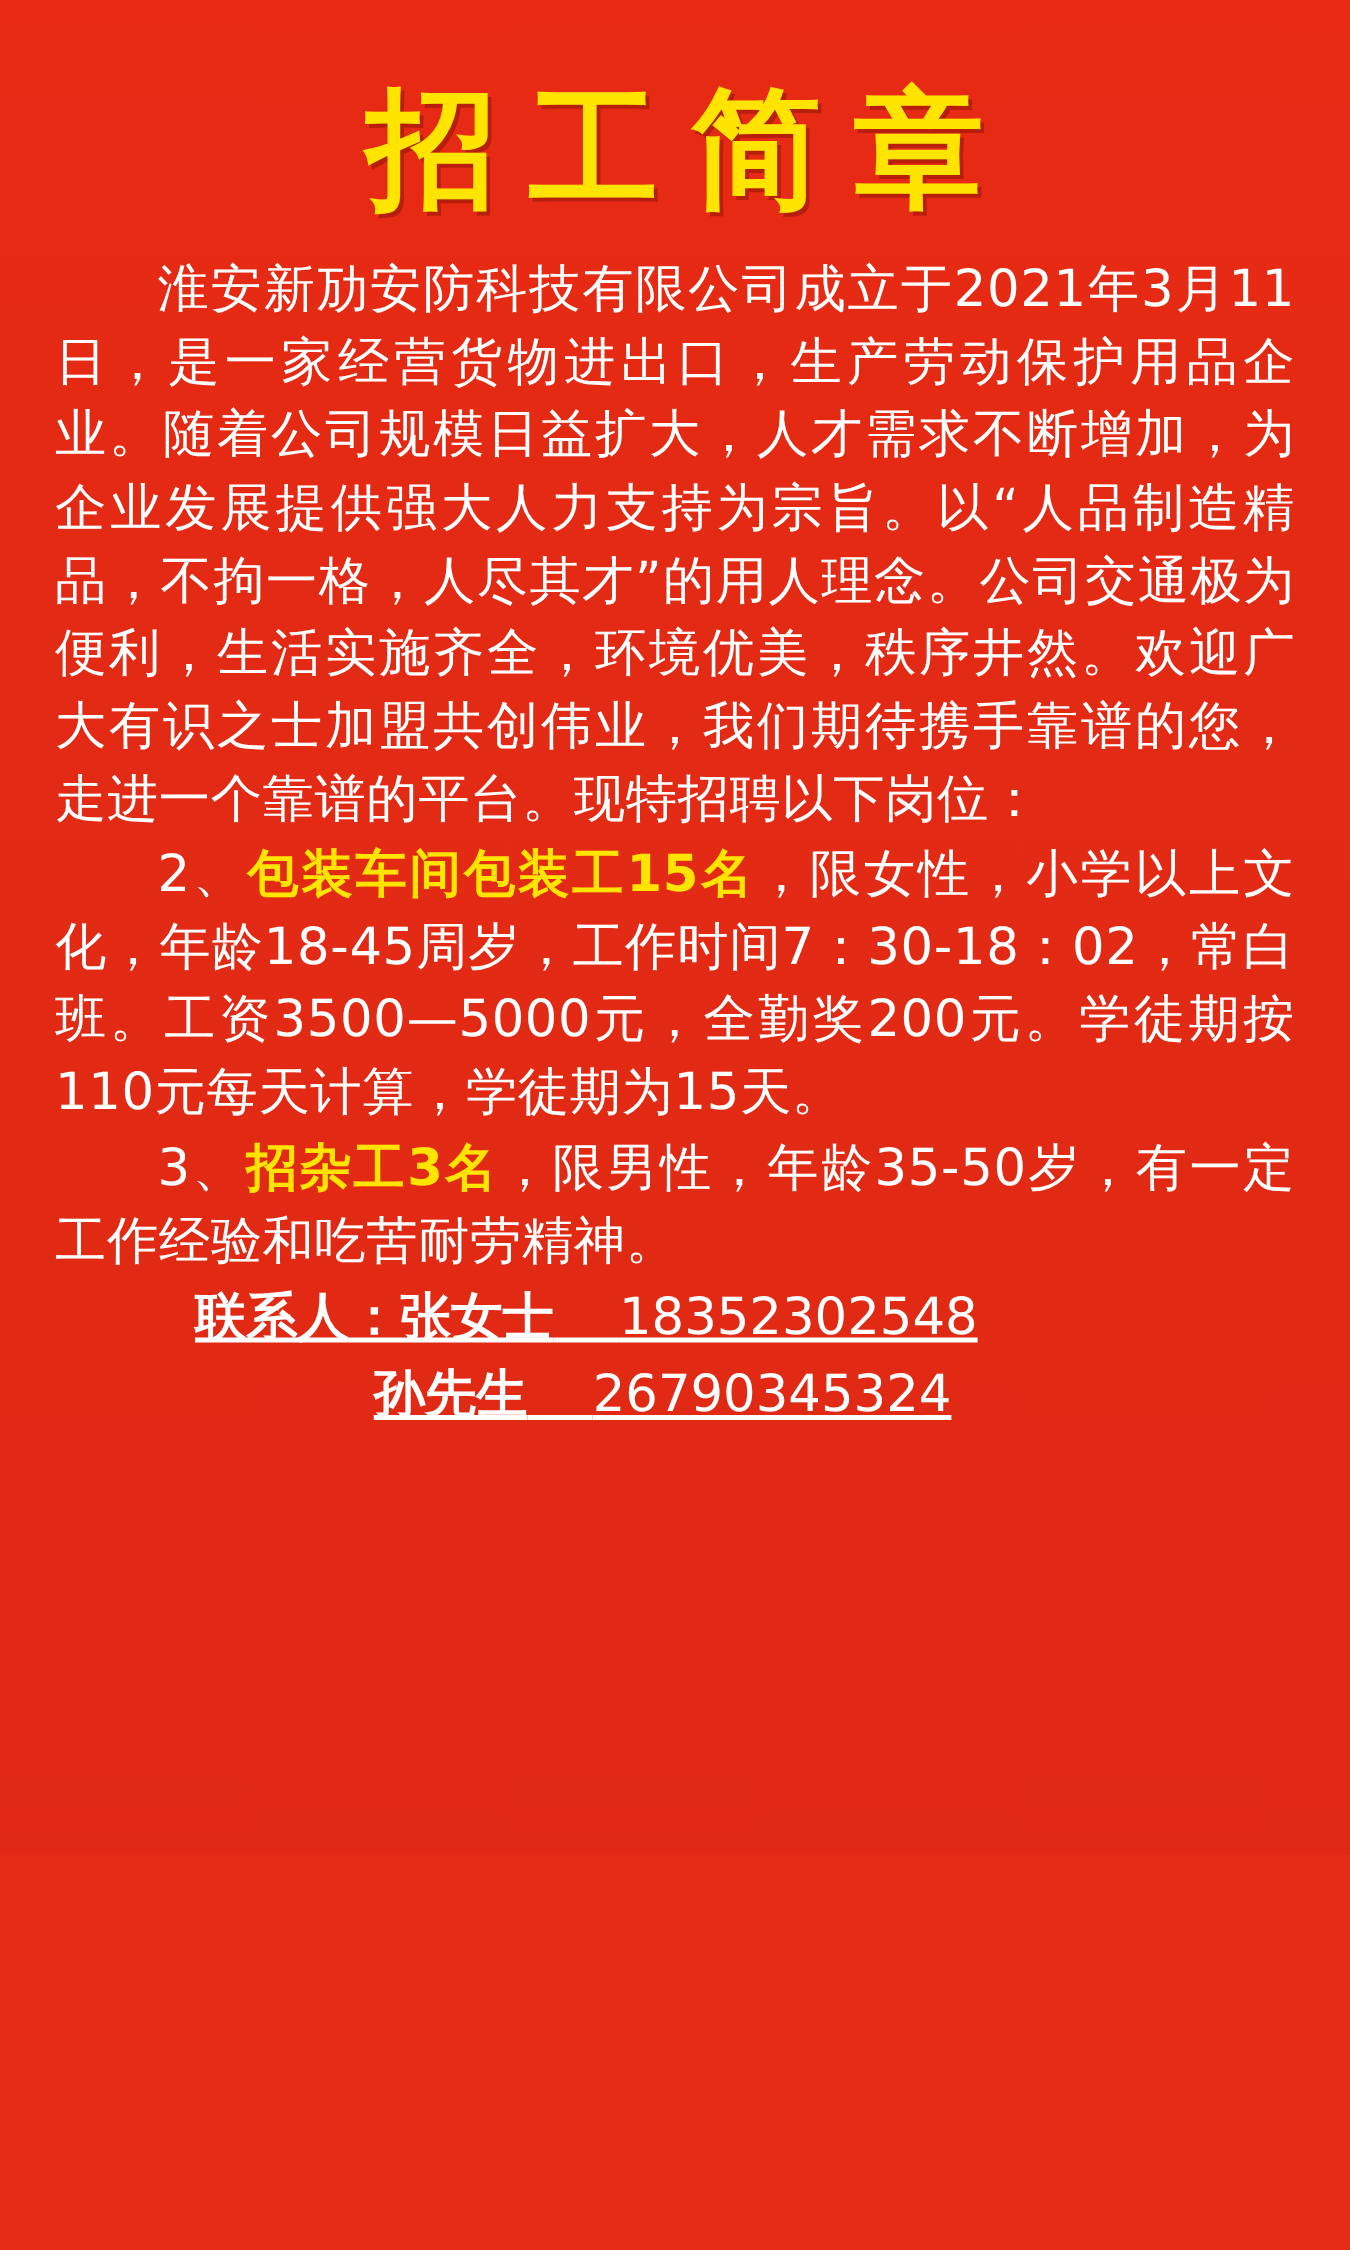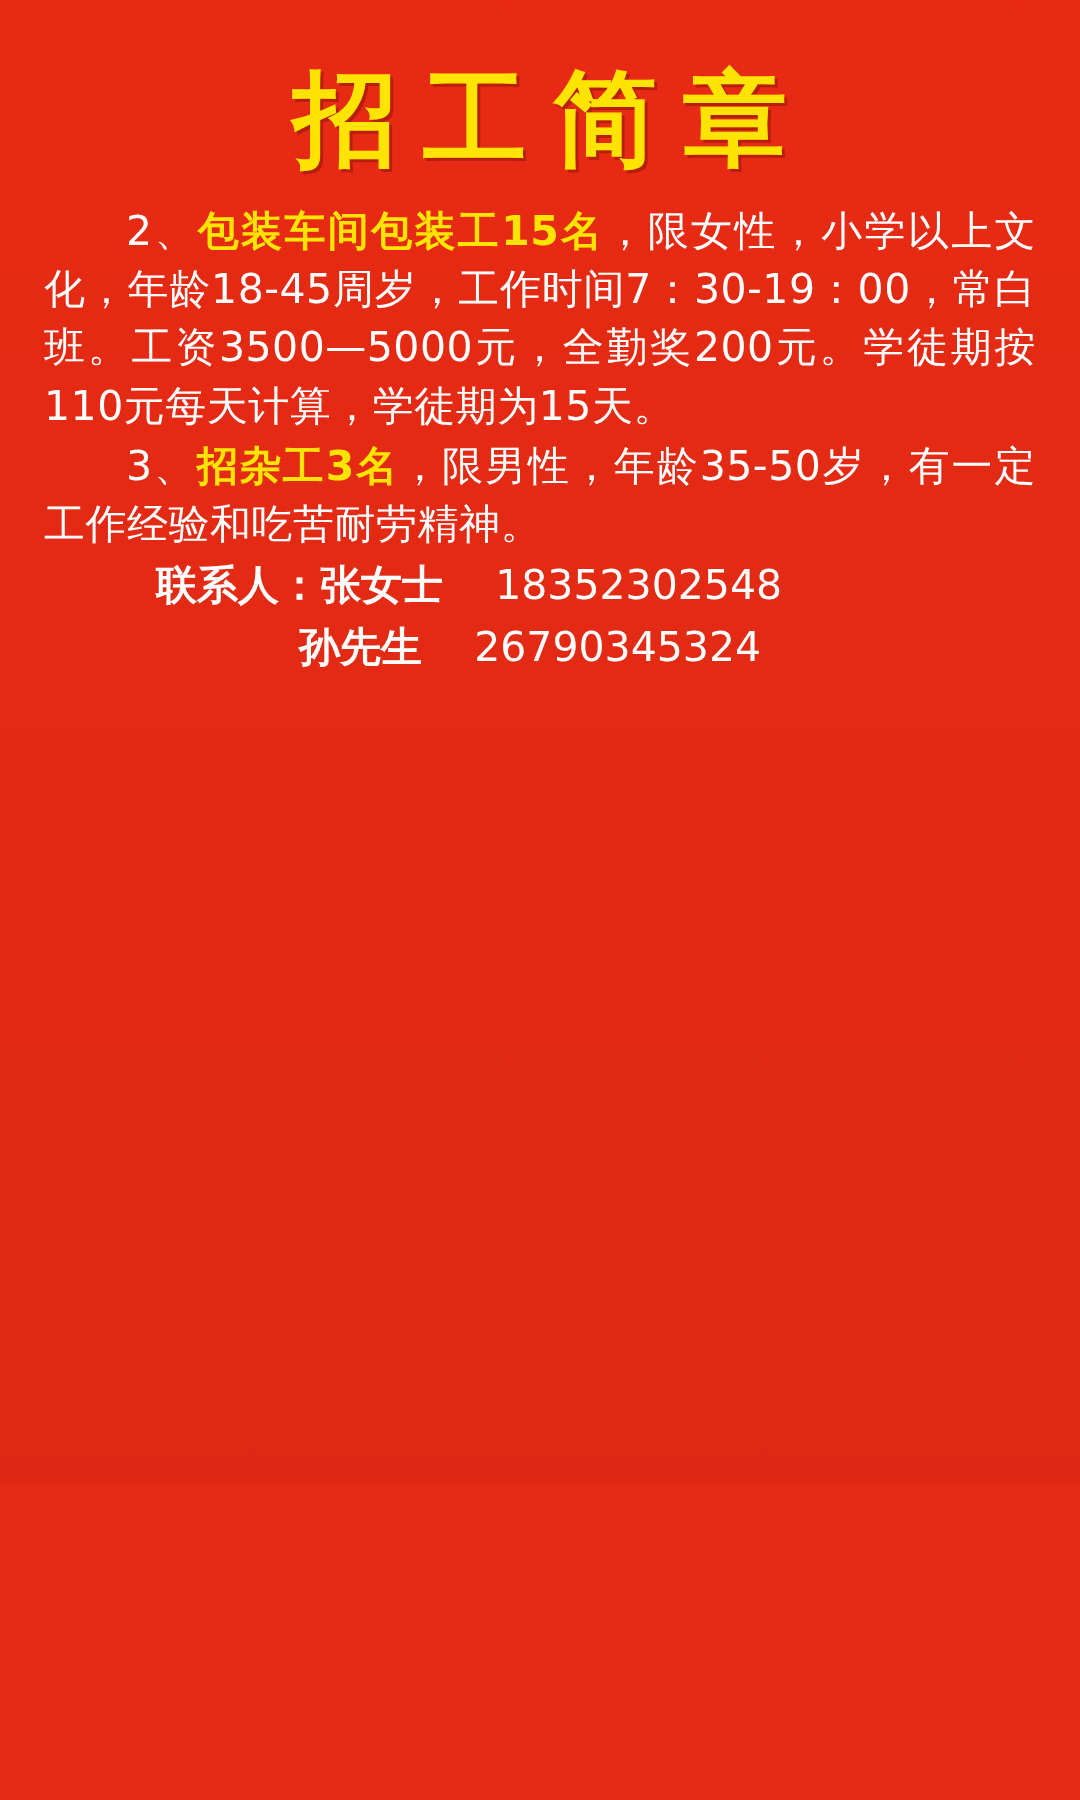--- a/index.html
+++ b/index.html
@@ -50,20 +50,21 @@
     margin-bottom: 0;
   }
   .hl {
     color: #ffe400;
     font-weight: bold;
   }
   .contact-block {
     color: #ffffff;
     font-size: 41px;
     line-height: 1.5;
+    text-decoration: underline;
   }
   .contact-line {
     display: block;
     white-space: pre;
   }
   .contact-line.first {
     padding-left: 112px;
   }
   .contact-line.second {
     padding-left: 255px;
@@ -77,23 +78,24 @@
 </style>
 </head>
 <body>
 
 <div class="poster">
 
   <div class="title">招工简章</div>
 
   <div class="body-text">
 
+    <p class="para">淮安新劢安防科技有限公司成立于2021年3月11日，是一家经营货物进出口，生产劳动保护用品企业。随着公司规模日益扩大，人才需求不断增加，为企业发展提供强大人力支持为宗旨。以“人品制造精品，不拘一格，人尽其才”的用人理念。公司交通极为便利，生活实施齐全，环境优美，秩序井然。欢迎广大有识之士加盟共创伟业，我们期待携手靠谱的您，走进一个靠谱的平台。现特招聘以下岗位：</p>
 
 
-    <p class="para"><span>2、</span><span class="hl">包装车间包装工15名</span><span>，限女性，小学以上文化，年龄18-45周岁，工作时间7：30-19：00，常白班。工资3500—5000元，全勤奖200元。学徒期按110元每天计算，学徒期为15天。</span></p>
+    <p class="para"><span>2、</span><span class="hl">包装车间包装工15名</span><span>，限女性，小学以上文化，年龄18-45周岁，工作时间7：30-18：02，常白班。工资3500—5000元，全勤奖200元。学徒期按110元每天计算，学徒期为15天。</span></p>
 
     <p class="para"><span>3、</span><span class="hl">招杂工3名</span><span>，限男性，年龄35-50岁，有一定工作经验和吃苦耐劳精神。</span></p>
 
 
   </div>
 
   <div class="contact-block">
     <span class="contact-line first"><span class="name">联系人：</span><span class="name">张女士</span><span>&nbsp;&nbsp;&nbsp;&nbsp;</span><span class="phone">18352302548</span></span>
     <span class="contact-line second"><span class="name">孙先生</span><span>&nbsp;&nbsp;&nbsp;&nbsp;</span><span class="phone">26790345324</span></span>
   </div>

